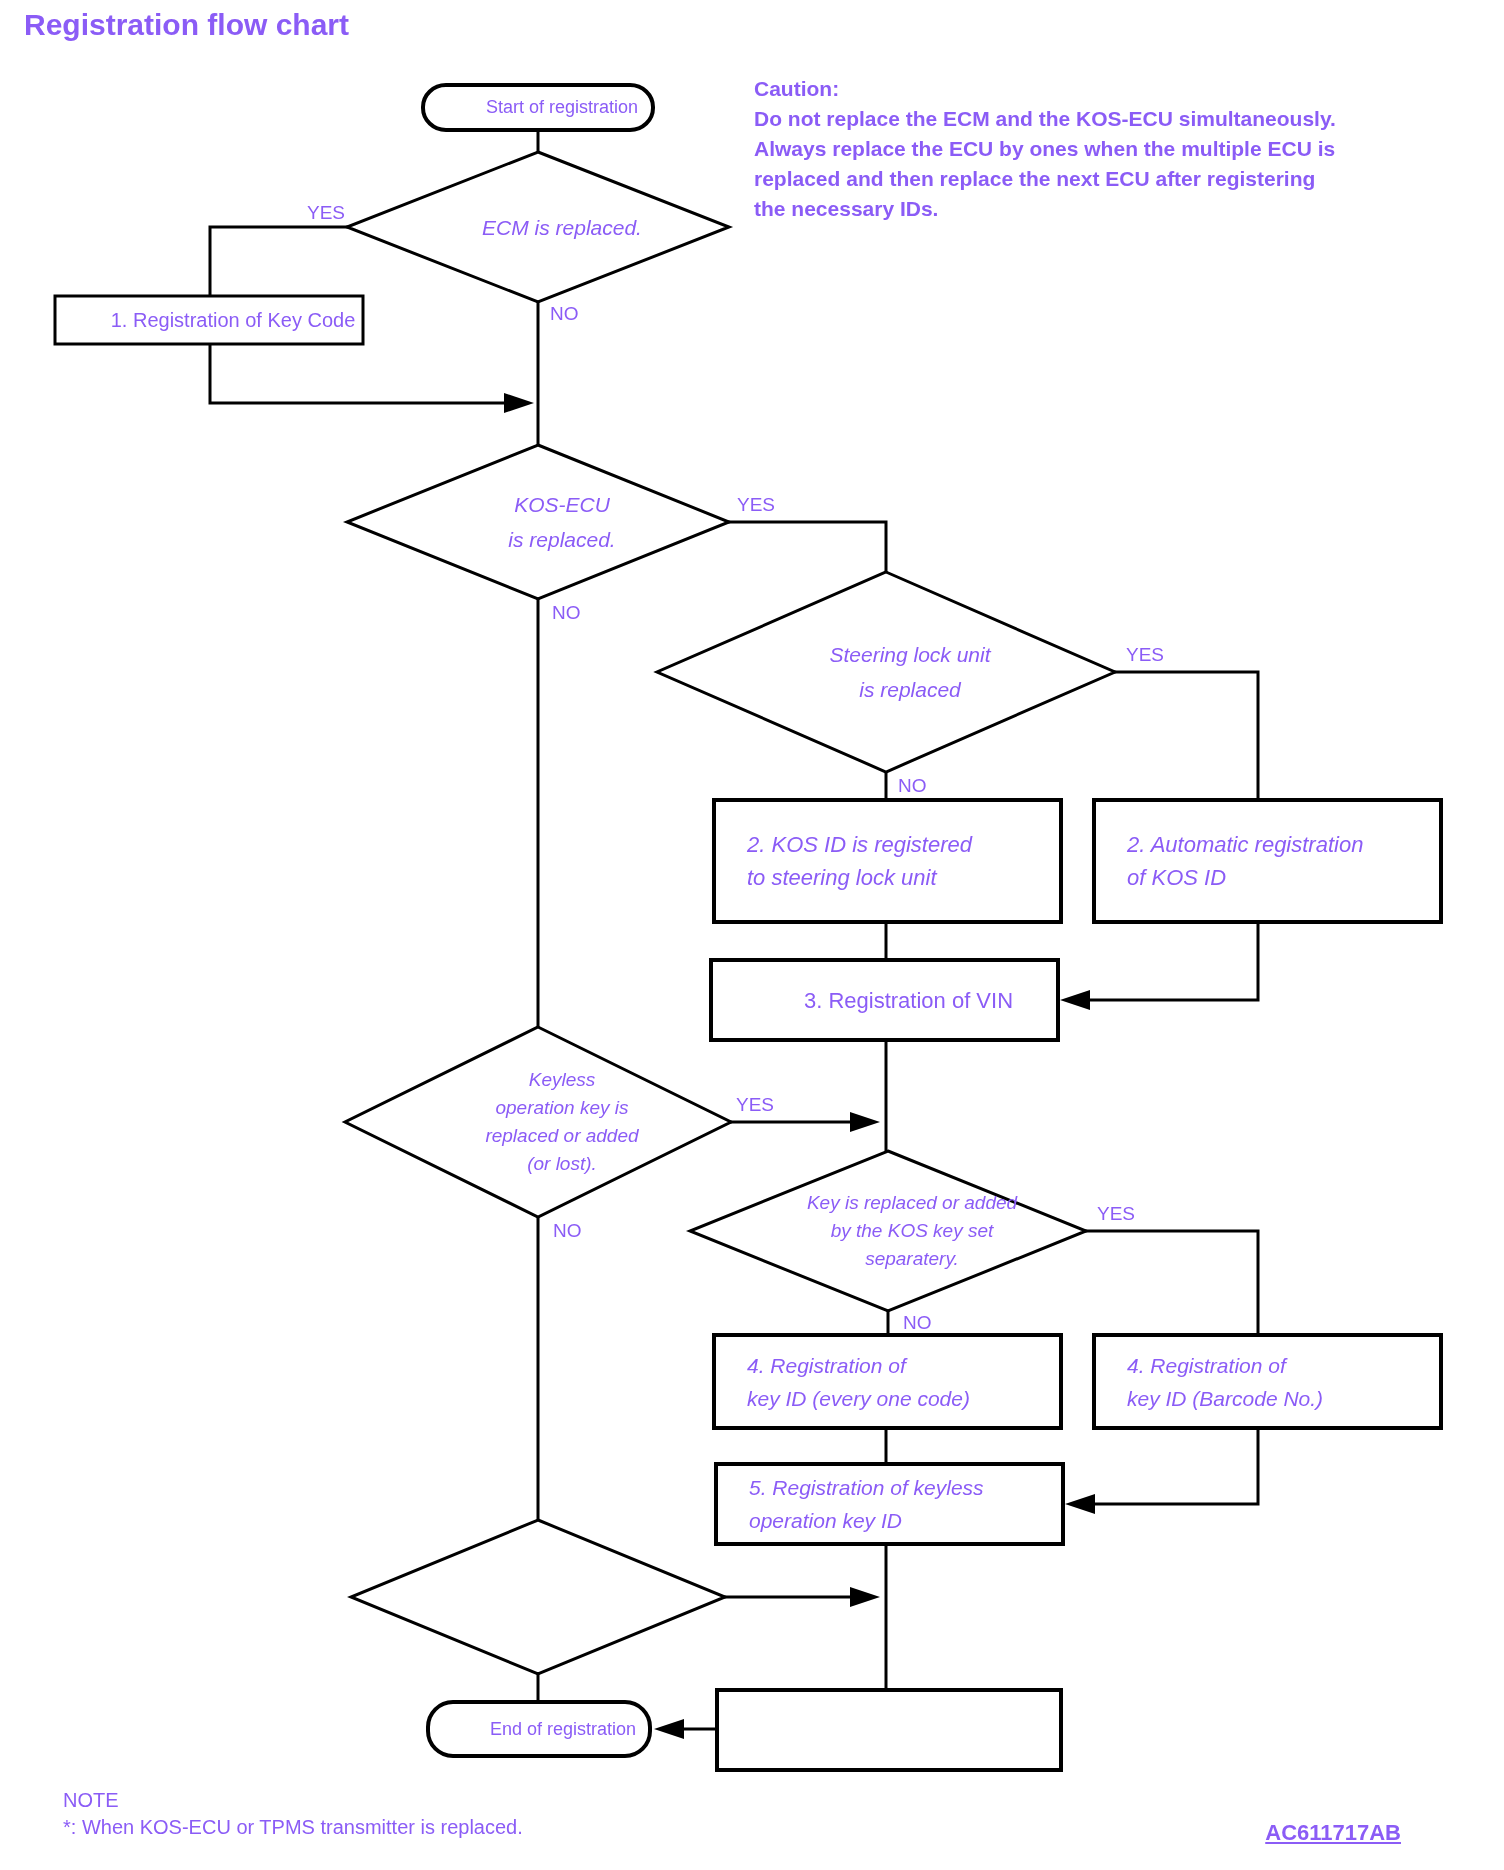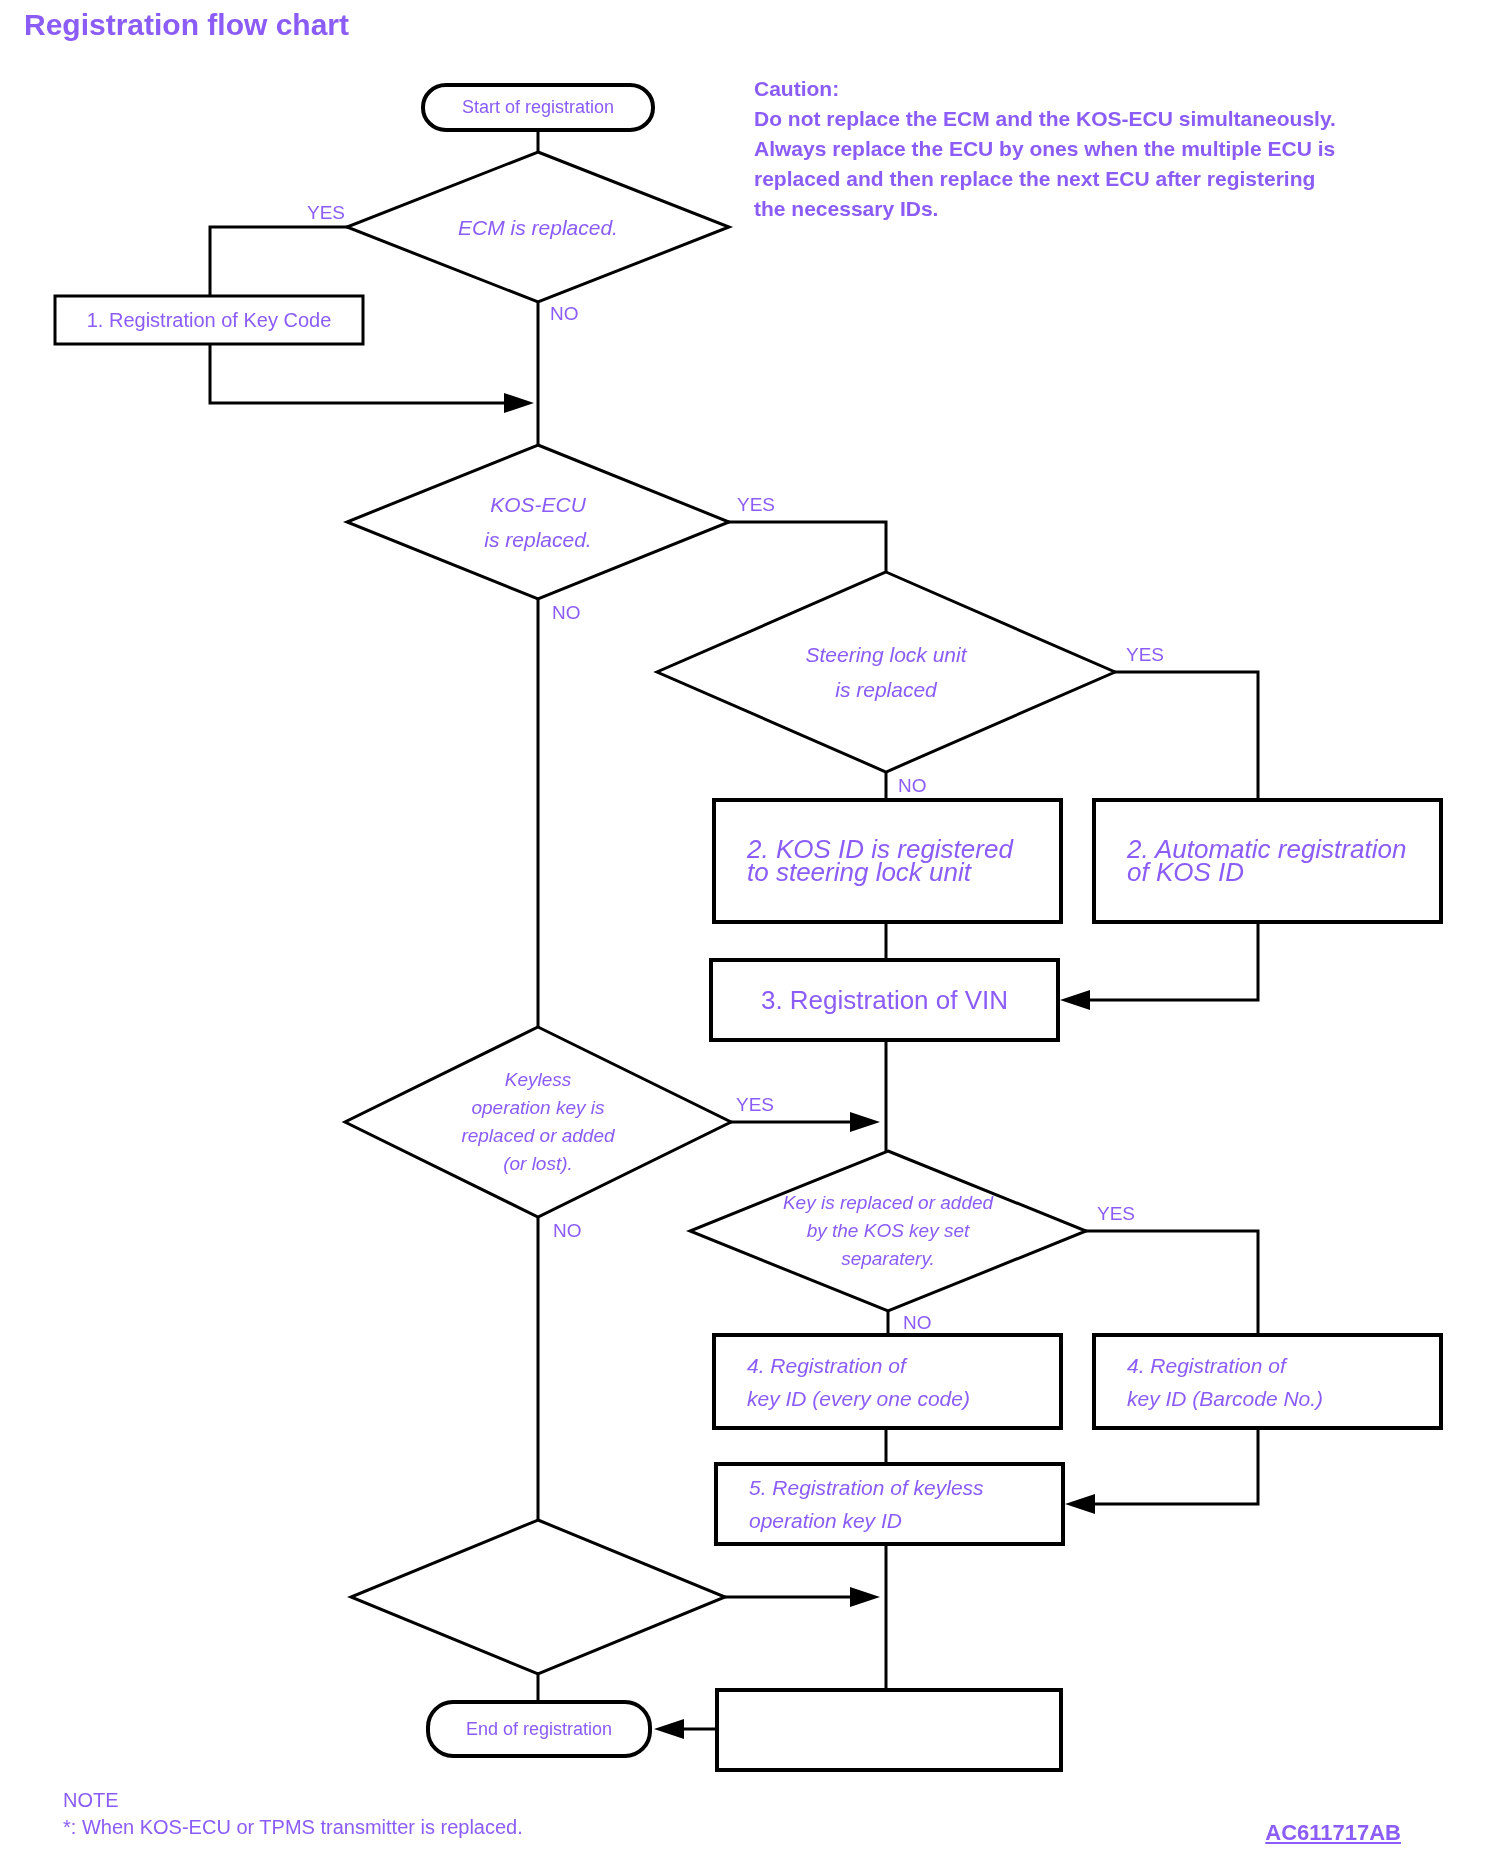--- a/index.html
+++ b/index.html
@@ -1,29 +1,29 @@
 <!DOCTYPE html>
 <html><head>
 <meta charset="utf-8">
 <style>
   html,body{margin:0;padding:0;background:#fff;}
   .canvas{position:relative;width:1504px;height:1870px;background:#ffffff;overflow:hidden;
           font-family:"Liberation Sans",sans-serif;color:#000;}
   svg.wires{position:absolute;left:0;top:0;}
   .label{position:absolute;color:#8b5cf6;}
-  .center{display:flex;align-items:center;justify-content:center;text-align:center;}
+  .center{display:flex;align-items:center;justify-content:center;text-align:center;margin-left:24px;}
   .leftcol{display:flex;flex-direction:column;justify-content:center;text-align:left;box-sizing:border-box;}
   .pre{white-space:pre-line;font-style:italic;}
   .title{font-size:30px;font-weight:bold;letter-spacing:0px;}
   .caution{font-size:21px;font-weight:bold;line-height:30px;white-space:pre-line;}
   .terminal-label{font-size:18px;}
   .diamond-label{font-size:21px;line-height:35px;}
   .diamond-label-sm{font-size:19px;line-height:28px;}
   .box-label{font-size:20px;}
-  .proc-label{font-size:26px;line-height:23px;}
+  .proc-label{font-size:22px;line-height:33px;}
   .proc-label-sm{font-size:21px;line-height:33px;}
   .branch{font-size:19px;text-align:right;}
   .note-h{font-size:20px;}
   .note-t{font-size:20px;}
   .figcode{font-size:22px;font-weight:bold;text-align:right;}
 </style>
 </head>
 <body>
 
 <div class="canvas">

